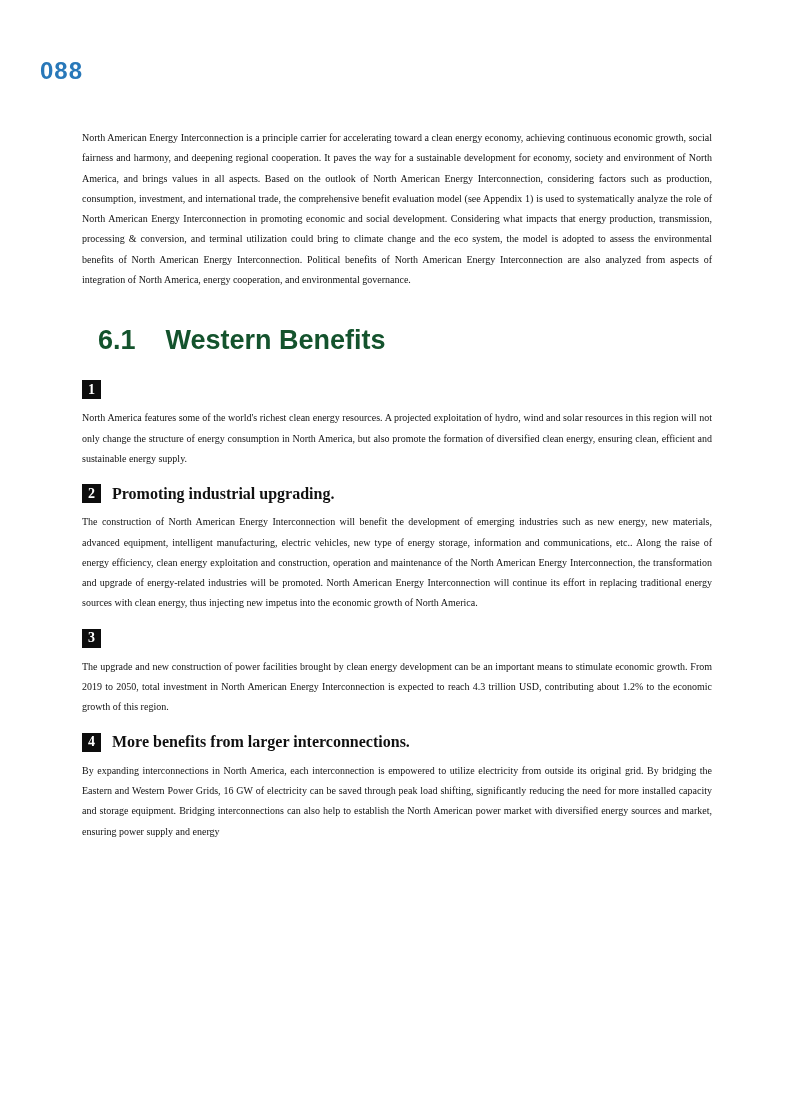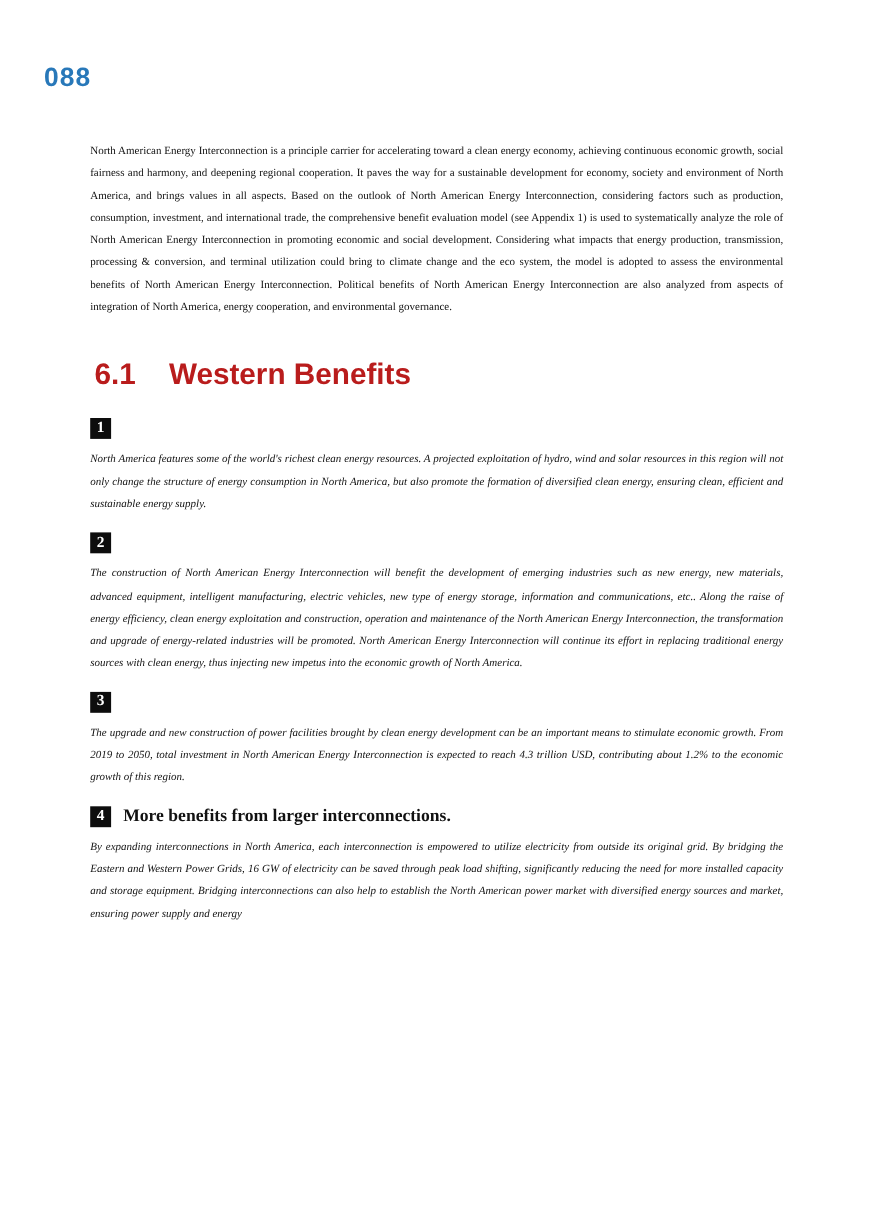--- a/index.html
+++ b/index.html
@@ -29,25 +29,25 @@
     left: 82px;
     width: 630px;
   }
   .body-text {
     font-size: 10px;
     line-height: 20.3px;
     text-align: justify;
     color: #111111;
   }
   .section-heading {
-    margin: 35px 0 24px 4px;
+    margin: 35px 0 24px 16px;
     font-family: "Liberation Sans", sans-serif;
     font-weight: bold;
     font-size: 27px;
-    color: #b91c1c;
+    color: #14532d;
     display: flex;
     align-items: baseline;
   }
   .section-number { margin-right: 30px; }
   .item-heading {
     margin: 15px 0 9px 0;
     font-size: 16px;
     font-weight: bold;
     color: #111111;
     display: flex;
@@ -59,21 +59,21 @@
     justify-content: center;
     width: 19px;
     height: 19px;
     background: #0d0d0d;
     color: #ffffff;
     font-size: 14px;
     font-weight: bold;
     margin-right: 11px;
     flex: 0 0 auto;
   }
-  .item-body { margin-bottom: 4px; font-style: italic; }
+  .item-body { margin-bottom: 4px; }
 </style>
 </head>
 <body>
 
 <div class="page">
 
   <div class="page-number">088</div>
 
   <div class="content">
 
@@ -87,20 +87,21 @@
     <div class="item">
       <h2 class="item-heading">
         <span class="item-badge">1</span>
       </h2>
       <p class="body-text item-body">North America features some of the world's richest clean energy resources. A projected exploitation of hydro, wind and solar resources in this region will not only change the structure of energy consumption in North America, but also promote the formation of diversified clean energy, ensuring clean, efficient and sustainable energy supply.</p>
     </div>
 
     <div class="item">
       <h2 class="item-heading">
         <span class="item-badge">2</span>
+        <span>Promoting industrial upgrading.</span>
       </h2>
       <p class="body-text item-body">The construction of North American Energy Interconnection will benefit the development of emerging industries such as new energy, new materials, advanced equipment, intelligent manufacturing, electric vehicles, new type of energy storage, information and communications, etc.. Along the raise of energy efficiency, clean energy exploitation and construction, operation and maintenance of the North American Energy Interconnection, the transformation and upgrade of energy-related industries will be promoted. North American Energy Interconnection will continue its effort in replacing traditional energy sources with clean energy, thus injecting new impetus into the economic growth of North America.</p>
     </div>
 
     <div class="item">
       <h2 class="item-heading">
         <span class="item-badge">3</span>
       </h2>
       <p class="body-text item-body">The upgrade and new construction of power facilities brought by clean energy development can be an important means to stimulate economic growth. From 2019 to 2050, total investment in North American Energy Interconnection is expected to reach 4.3 trillion USD, contributing about 1.2% to the economic growth of this region.</p>
     </div>

